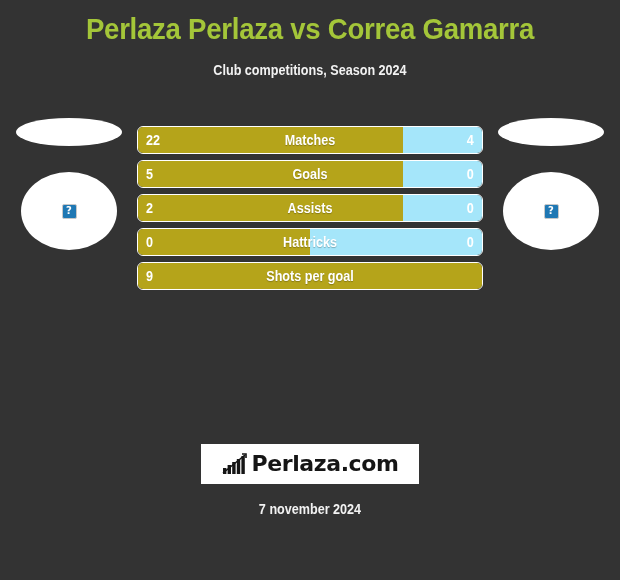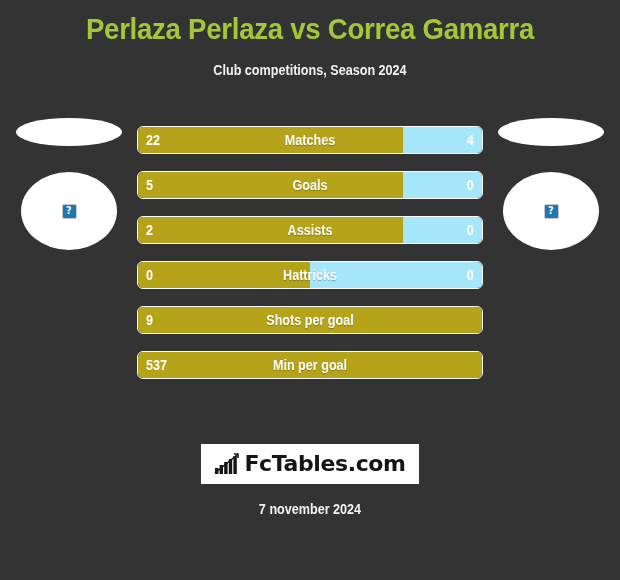--- a/index.html
+++ b/index.html
@@ -89,21 +89,21 @@
   
   .stats {
     position: absolute;
     left: 137px;
     top: 126px;
     width: 346px;
   }
   .stat-row {
     position: relative;
     height: 28px;
-    margin-bottom: 17px;
+    margin-bottom: 6px;
     border: 1px solid #ffffff;
     border-radius: 6px;
     box-sizing: border-box;
     overflow: hidden;
     background: #333333;
   }
   .bar-home {
     position: absolute;
     left: 0; top: 0; bottom: 0;
     background: #B5A41A;
@@ -229,36 +229,31 @@
       <div class="bar-home" style="width: 50%; background: rgb(181, 164, 26);"></div>
       <div class="bar-away" style="width: 50%; background: rgb(165, 230, 250);"></div>
       <div class="val-home">0</div>
       <div class="stat-label">Hattricks</div>
       <div class="val-away">0</div>
     </div>
     <div class="stat-row">
       <div class="bar-home" style="width: 100%; background: rgb(181, 164, 26);"></div>
       <div class="val-home">9</div>
       <div class="stat-label">Shots per goal</div>
-    </div>
-    <div class="stat-row">
-      <div class="bar-home" style="width: 100%; background: rgb(181, 164, 26);"></div>
-      <div class="val-home">537</div>
-      <div class="stat-label">Min per goal</div>
     </div>
   </div>
 
 <div class="logo-wrap">
   <div class="logo">
     <svg class="logo-icon" width="26" height="22" viewBox="0 0 26 22">
       <path d="M1 20 L23 2" stroke="#151515" stroke-width="1.6" fill="none"></path>
       <path d="M20 1 L24 1 L24 5" stroke="#151515" stroke-width="1.6" fill="none"></path>
       <rect x="1" y="15" width="3.4" height="6" fill="#151515"></rect>
       <rect x="5.6" y="12" width="3.4" height="9" fill="#151515"></rect>
       <rect x="10.2" y="9" width="3.4" height="12" fill="#151515"></rect>
       <rect x="14.8" y="6" width="3.4" height="15" fill="#151515"></rect>
       <rect x="19.4" y="3" width="3.4" height="18" fill="#151515"></rect>
     </svg>
-    <span class="logo-text">FcTables.com</span>
+    <span class="logo-text">Perlaza.com</span>
   </div>
 </div>
 
 <div class="date">7 november 2024</div>
 
 </body></html>

